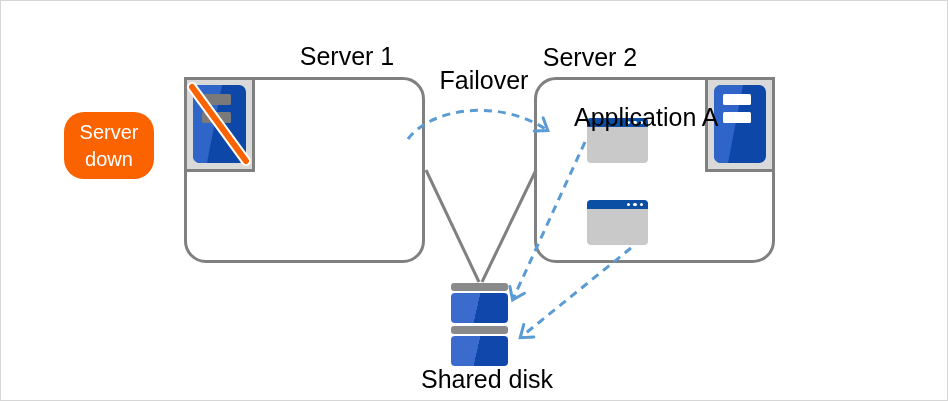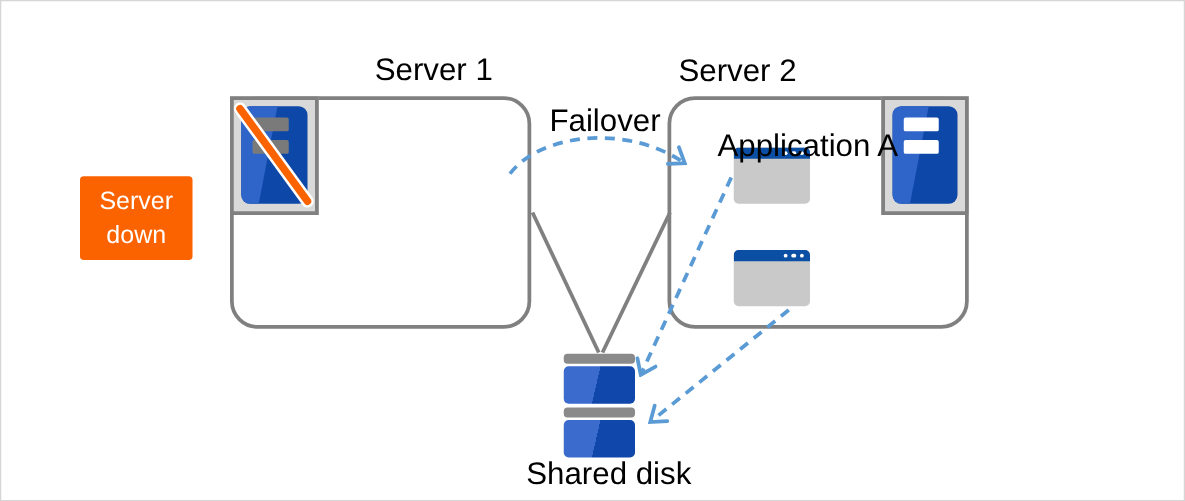--- a/index.html
+++ b/index.html
@@ -15,23 +15,23 @@
     border-radius:22px;background:#ffffff;z-index:2;
   }
   .icon-frame{
     position:absolute;box-sizing:border-box;border:3px solid #808080;
     background:#d9d9d9;z-index:3;
   }
   .icon-frame svg{display:block;width:100%;height:100%;}
   .lbl{position:absolute;font-size:25px;line-height:22px;text-align:center;white-space:nowrap;z-index:6;}
   .badge{
     position:absolute;left:63px;top:111px;width:90px;height:67px;
-    background:#fb6300;border-radius:3px;color:#ffffff;
+    background:#fb6300;border-radius:20px;color:#ffffff;
     display:flex;align-items:center;justify-content:center;text-align:center;
-    font-size:20px;line-height:27px;z-index:6;margin-top:29px;
+    font-size:20px;line-height:27px;z-index:6;
   }
   .app-icon{
     position:absolute;width:61px;height:45px;border-radius:4px;overflow:hidden;
     background:#c9c9c9;z-index:5;
   }
   .app-titlebar{
     height:9px;background:#0b4fa5;display:flex;align-items:center;
     justify-content:flex-end;gap:3px;padding-right:5px;
   }
   .app-dot{width:3.5px;height:3.5px;border-radius:50%;background:#ffffff;}
@@ -111,21 +111,21 @@
   </div>
 
   <div class="app-icon" style="left:586px;top:199px;">
     <div class="app-titlebar">
       <span class="app-dot"></span>
       <span class="app-dot"></span>
       <span class="app-dot"></span>
     </div>
   </div>
 
-  <div class="lbl" style="left:433px;top:85px;width:100px;">Failover</div>
+  <div class="lbl" style="left:433px;top:68px;width:100px;">Failover</div>
 
   <div class="disk-stack">
     <div class="disk-cap"></div>
     <div class="disk-body"></div>
     <div class="disk-gap"></div>
     <div class="disk-cap"></div>
     <div class="disk-body"></div>
   </div>
   <div class="lbl" style="left:420px;top:367px;width:120px;">Shared disk</div>
 

